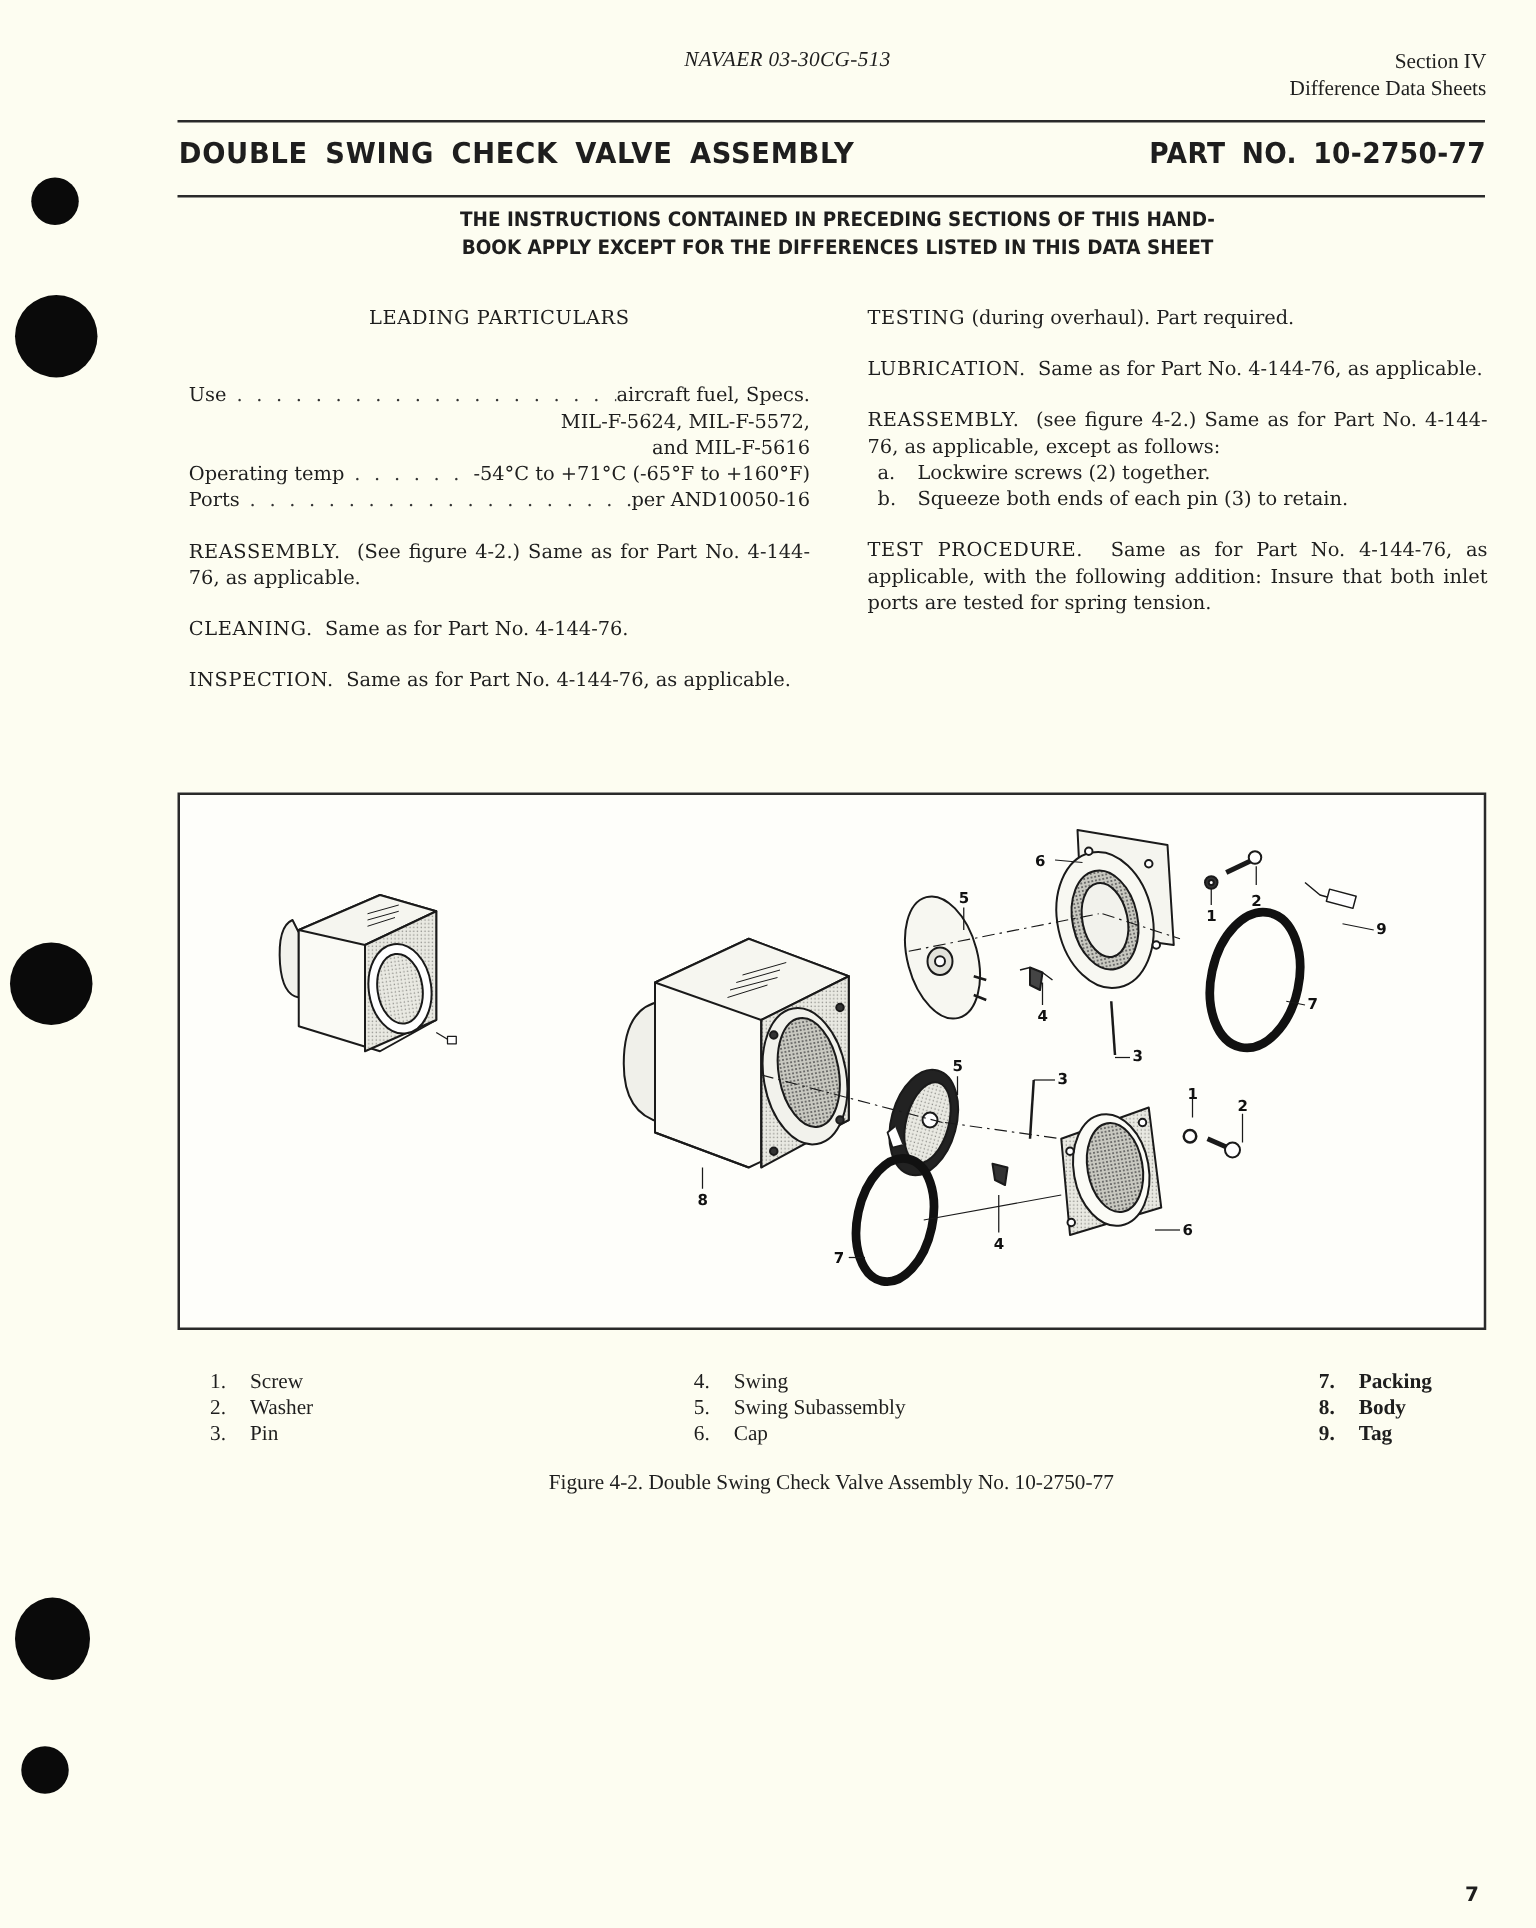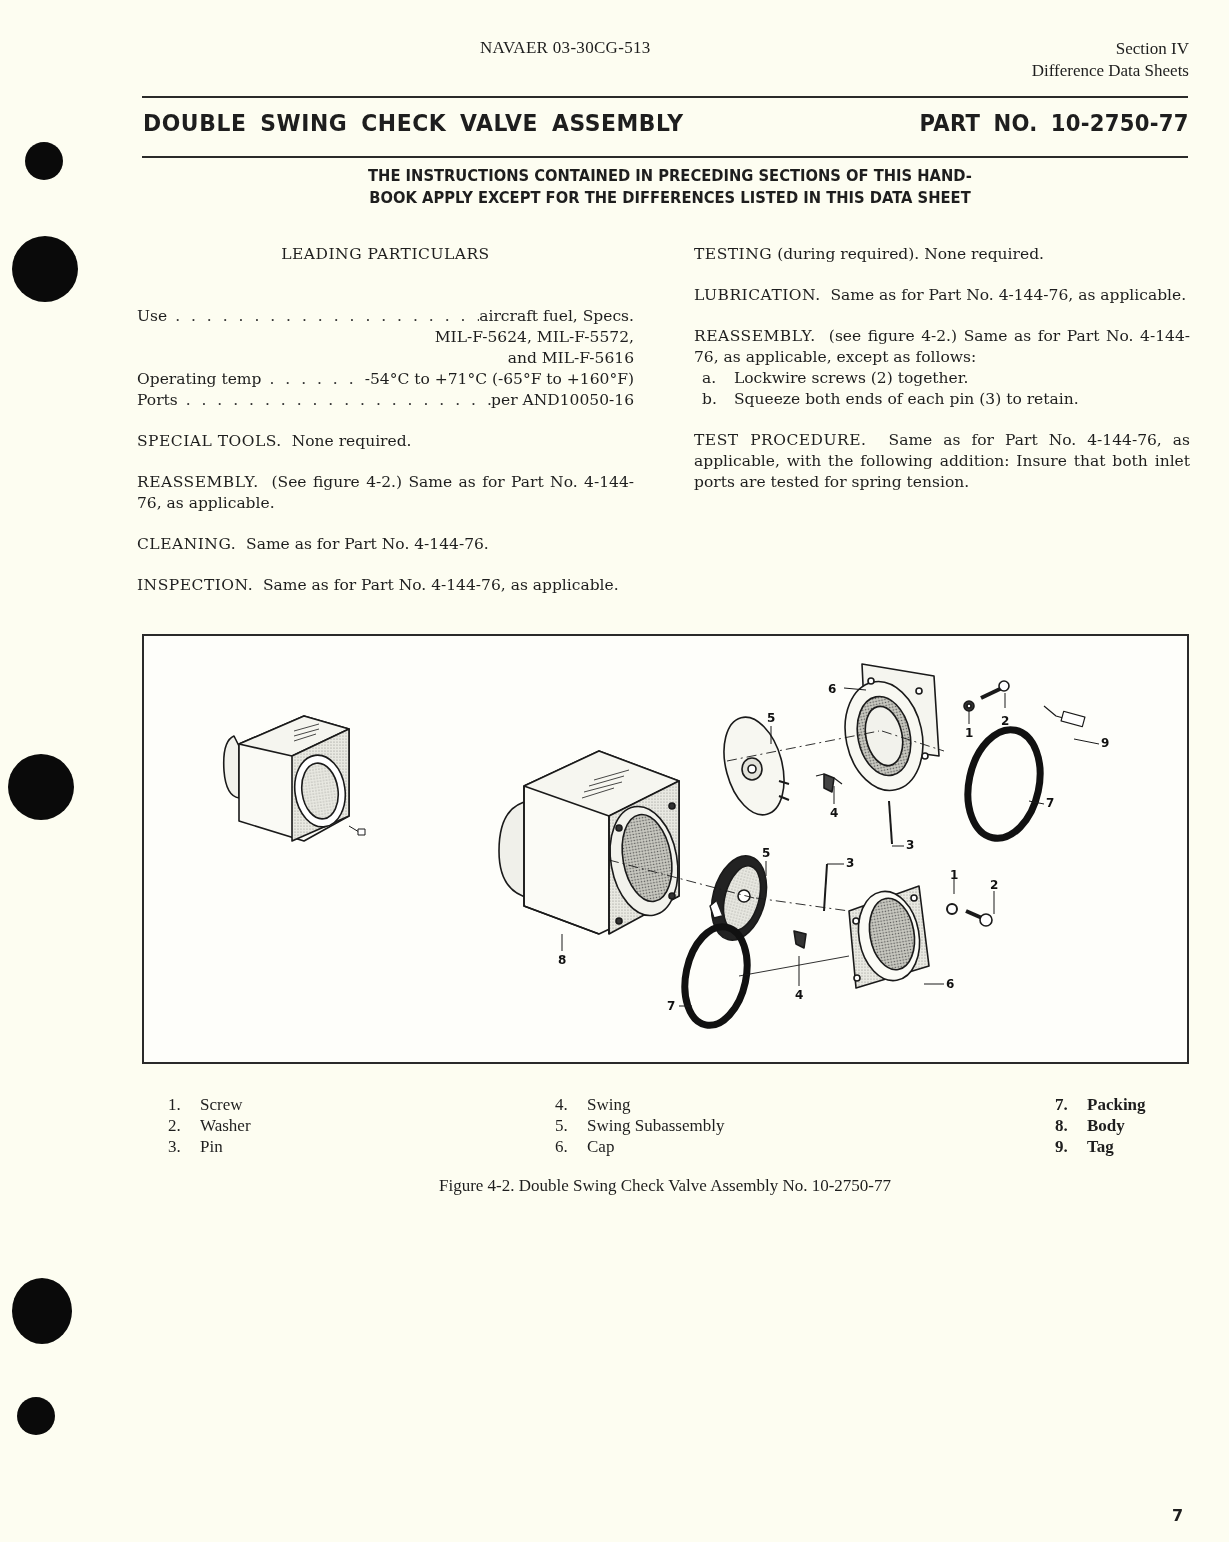--- a/index.html
+++ b/index.html
@@ -19,24 +19,25 @@
 
     
     .hole {
       position: absolute;
       background: #0a0a0a;
       border-radius: 50%;
     }
 
     
     .doc-number {
-      left: 480px; top: 38px; width: 300px; 
+      left: 480px; top: 38px; width: 300px; text-align: center;
       font-family: "Liberation Serif", serif;
       font-size: 17px;
       letter-spacing: 0.3px;
+      font-style: italic;
     }
     .section-label {
       right: 40px; top: 38px; text-align: right;
       font-family: "Liberation Serif", serif;
       font-size: 17px; line-height: 22px;
     }
     .rule {
       position: absolute; left: 142px; width: 1046px; height: 2px;
       background: #2a2a2a;
     }
@@ -61,21 +62,21 @@
       transform: scaleX(0.92); transform-origin: center;
     }
 
     
     .col {
       position: absolute;
       font-family: "DejaVu Serif", serif;
       font-size: 15.5px;
       line-height: 21px;
     }
-    .col-left { left: 137px; top: 244px; width: 497px; }
+    .col-left { left: 151px; top: 244px; width: 497px; }
     .col-right { left: 694px; top: 244px; width: 496px; }
     .para { margin: 0 0 20px 0; text-align: justify; }
     .para .label { letter-spacing: 0.5px; }
     .heading-center { text-align: center; margin: 0 0 20px 0; letter-spacing: 0.5px; }
     .spec-row { display: flex; }
     .spec-key { white-space: nowrap; }
     .spec-dots { flex: 1; overflow: hidden; white-space: nowrap; letter-spacing: 3px; color: #333; }
     .spec-val { white-space: nowrap; text-align: right; }
     .spec-cont { text-align: right; }
     .sub-list { margin: 0; padding: 0 0 0 8px; list-style: none; }
@@ -156,41 +157,37 @@
       <span class="spec-val">-54°C to +71°C (-65°F to +160°F)</span>
     </div>
     <div class="spec-row">
       <span class="spec-key">Ports</span>
       <span class="spec-dots">&nbsp;. . . . . . . . . . . . . . . . . . . . . . . . . . . . . .</span>
       <span class="spec-val">per AND10050-16</span>
     </div>
   </div>
 
   <p class="para">
-    <span class="label">SPECIAL TOOLS.</span>&nbsp;
-    <span>None required.</span>
-  </p>
-  <p class="para">
     <span class="label">REASSEMBLY.</span>&nbsp;
     <span>(See figure 4-2.) Same as for Part No. 4-144-76, as applicable.</span>
   </p>
   <p class="para">
     <span class="label">CLEANING.</span>&nbsp;
     <span>Same as for Part No. 4-144-76.</span>
   </p>
   <p class="para">
     <span class="label">INSPECTION.</span>&nbsp;
     <span>Same as for Part No. 4-144-76, as applicable.</span>
   </p>
 </div>
 
 <div class="col col-right">
   <p class="para">
     <span class="label">TESTING</span>
-    <span>(during required).  None required.</span>
+    <span>(during overhaul).  Part required.</span>
   </p>
   <p class="para">
     <span class="label">LUBRICATION.</span>&nbsp;
     <span>Same as for Part No. 4-144-76, as applicable.</span>
   </p>
   <div class="para">
     <span class="label">REASSEMBLY.</span>&nbsp;
     <span>(see figure 4-2.) Same as for Part No. 4-144-76, as applicable, except as follows:</span>
     <ul class="sub-list">
       <li>

